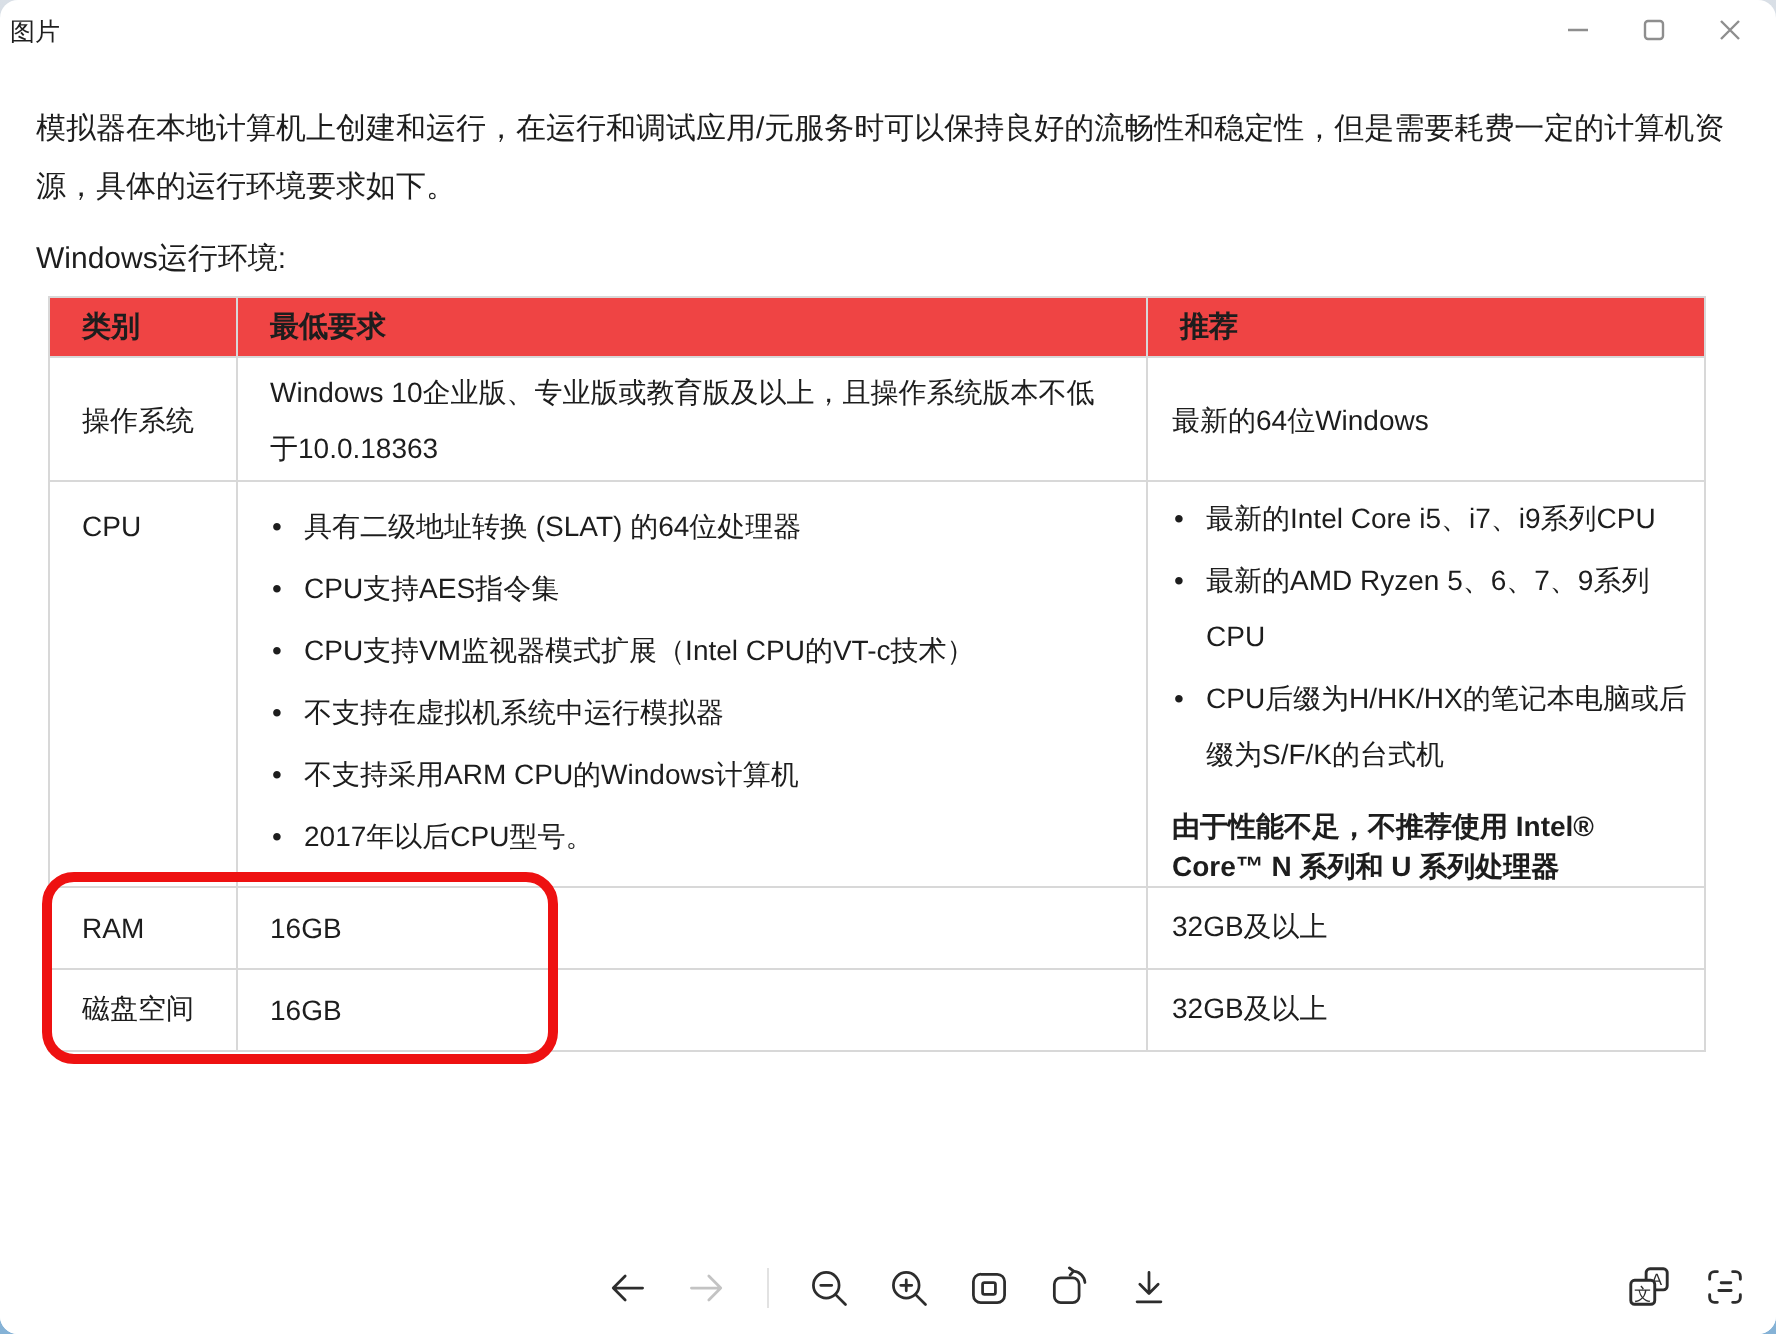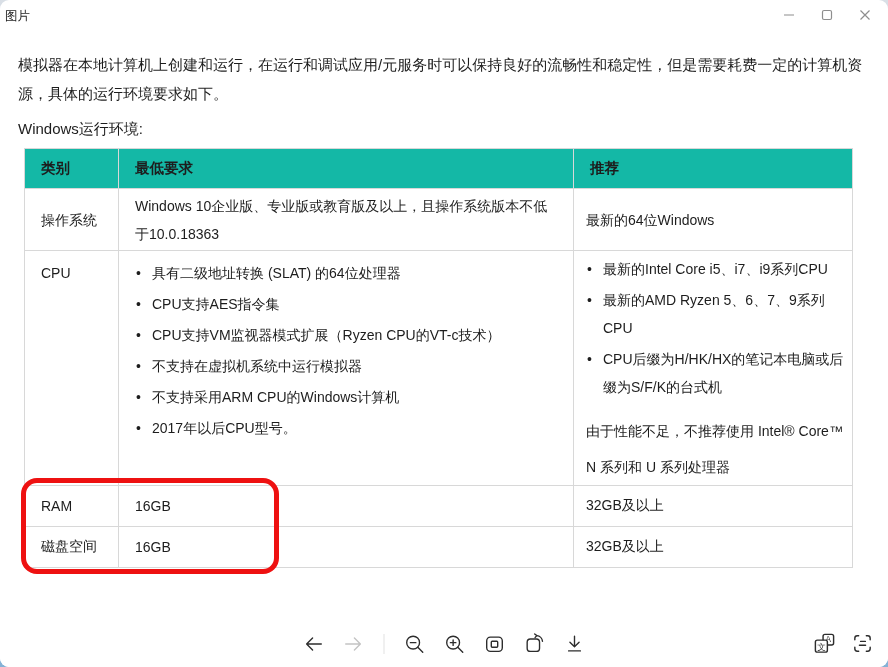--- a/index.html
+++ b/index.html
@@ -18,32 +18,32 @@
   .app-title { position:absolute; left:5px; top:8px; font-size:12.5px; color:#1f1f1f; }
   .win-controls { position:absolute; right:4px; top:0; height:30px; display:flex; }
   .win-btn { width:38px; height:30px; display:flex; align-items:center; justify-content:center; color:#8e8e8e; }
   
   .content { padding:20px 18px 0 18px; }
   .intro { font-size:15px; line-height:29px; color:#1d1d1d; width:852px; }
   .env-label { margin-top:12px; font-size:15px; color:#1d1d1d; }
   
   table.req { border-collapse:collapse; table-layout:fixed; width:828px; margin:9px 0 0 6px; font-size:14px; color:#1d1d1d; }
   table.req th, table.req td { border:1px solid #d8d8d8; text-align:left; font-weight:normal; }
-  table.req th { background:#14b8a6; font-weight:bold; height:40px; padding:0 16px; font-size:14.5px; }
+  table.req th { background:#ef4444; font-weight:bold; height:30px; padding:0 16px; font-size:14.5px; }
   col.c1 { width:94px; } col.c2 { width:455px; } col.c3 { width:279px; }
   td { padding:0 16px; vertical-align:middle; }
   tr.row-os td { height:62px; line-height:28px;margin-top:16px; }
   tr.row-cpu td { height:191px; vertical-align:top; padding-top:8px; line-height:28px; }
   tr.row-small td { height:41px; }
   td.rec-cell { padding:0 8px 0 12px; }
   tr.row-cpu td.rec-cell { padding-top:4px; }
   ul.blist { list-style:none; }
   ul.blist li { position:relative; padding-left:17px; line-height:28px; margin-bottom:3px; }
   ul.blist li::before { content:"•"; position:absolute; left:1px; top:0; }
-  .cpu-note { line-height:36px; margin-top:12px; }
+  .cpu-note { line-height:20px; margin-top:12px;font-weight:bold; }
   
   .ram-anchor { position:relative; }
   .red-annotation {
     position:absolute; left:-4px; top:-8px; width:258px; height:96px;
     border:5px solid #ee1111; border-radius:16px; pointer-events:none; z-index:5;
   }
   
   .toolbar { position:absolute; left:0; right:0; bottom:0; height:47px; background:#fff; }
   .tb-center { position:absolute; left:50%; transform:translateX(-50%); top:0; height:47px; display:flex; align-items:center; gap:16px; }
   .tb-right { position:absolute; right:14px; top:0; height:47px; display:flex; align-items:center; gap:14px; }
@@ -102,21 +102,21 @@
           <td>操作系统</td>
           <td>Windows 10企业版、专业版或教育版及以上，且操作系统版本不低于10.0.18363</td>
           <td class="rec-cell">最新的64位Windows</td>
         </tr>
         <tr class="row-cpu">
           <td>CPU</td>
           <td>
             <ul class="blist">
               <li>具有二级地址转换 (SLAT) 的64位处理器</li>
               <li>CPU支持AES指令集</li>
-              <li>CPU支持VM监视器模式扩展（Ryzen CPU的VT-c技术）</li>
+              <li>CPU支持VM监视器模式扩展（Intel CPU的VT-c技术）</li>
               <li>不支持在虚拟机系统中运行模拟器</li>
               <li>不支持采用ARM CPU的Windows计算机</li>
               <li>2017年以后CPU型号。</li>
             </ul>
           </td>
           <td class="rec-cell">
             <ul class="blist">
               <li>最新的Intel Core i5、i7、i9系列CPU</li>
               <li>最新的AMD Ryzen 5、6、7、9系列CPU</li>
               <li>CPU后缀为H/HK/HX的笔记本电脑或后缀为S/F/K的台式机</li>

